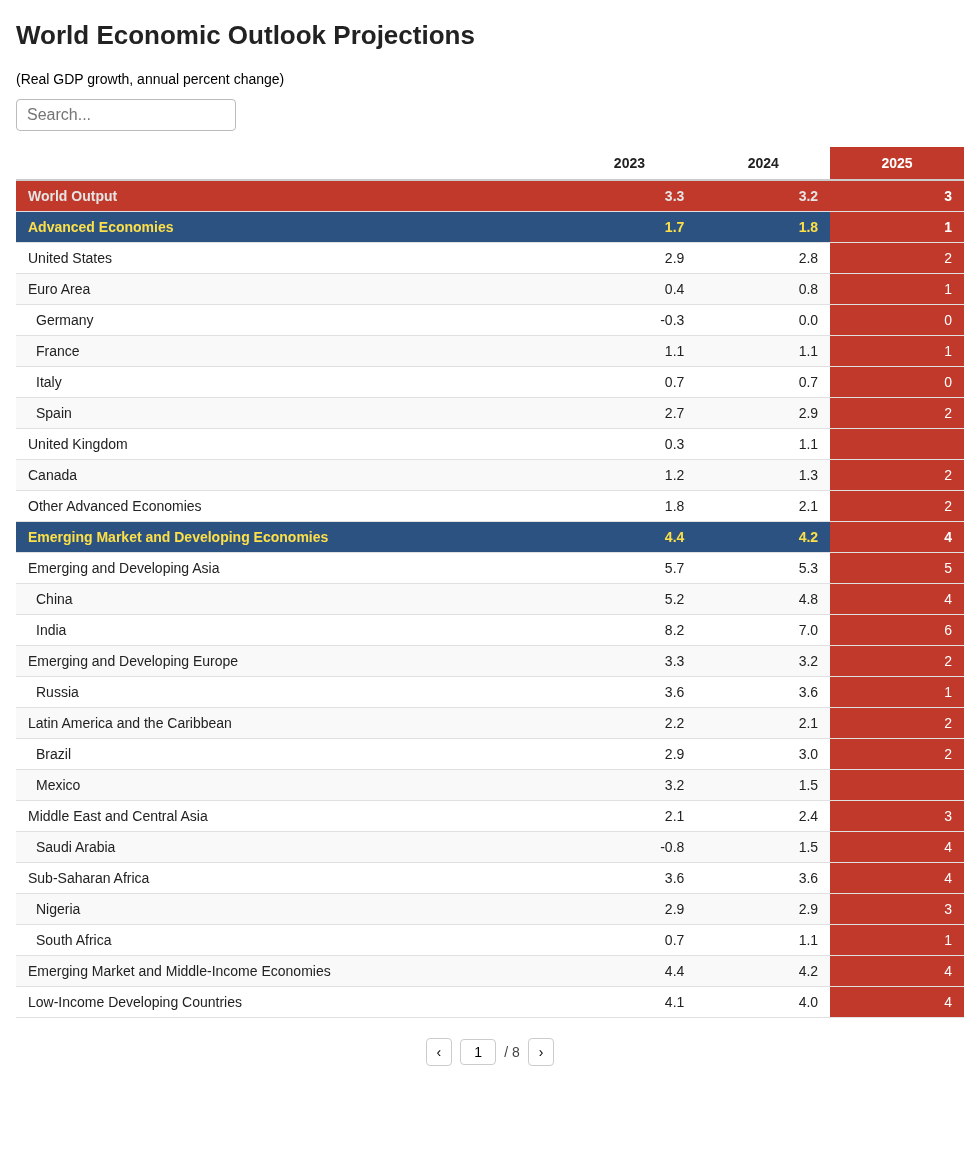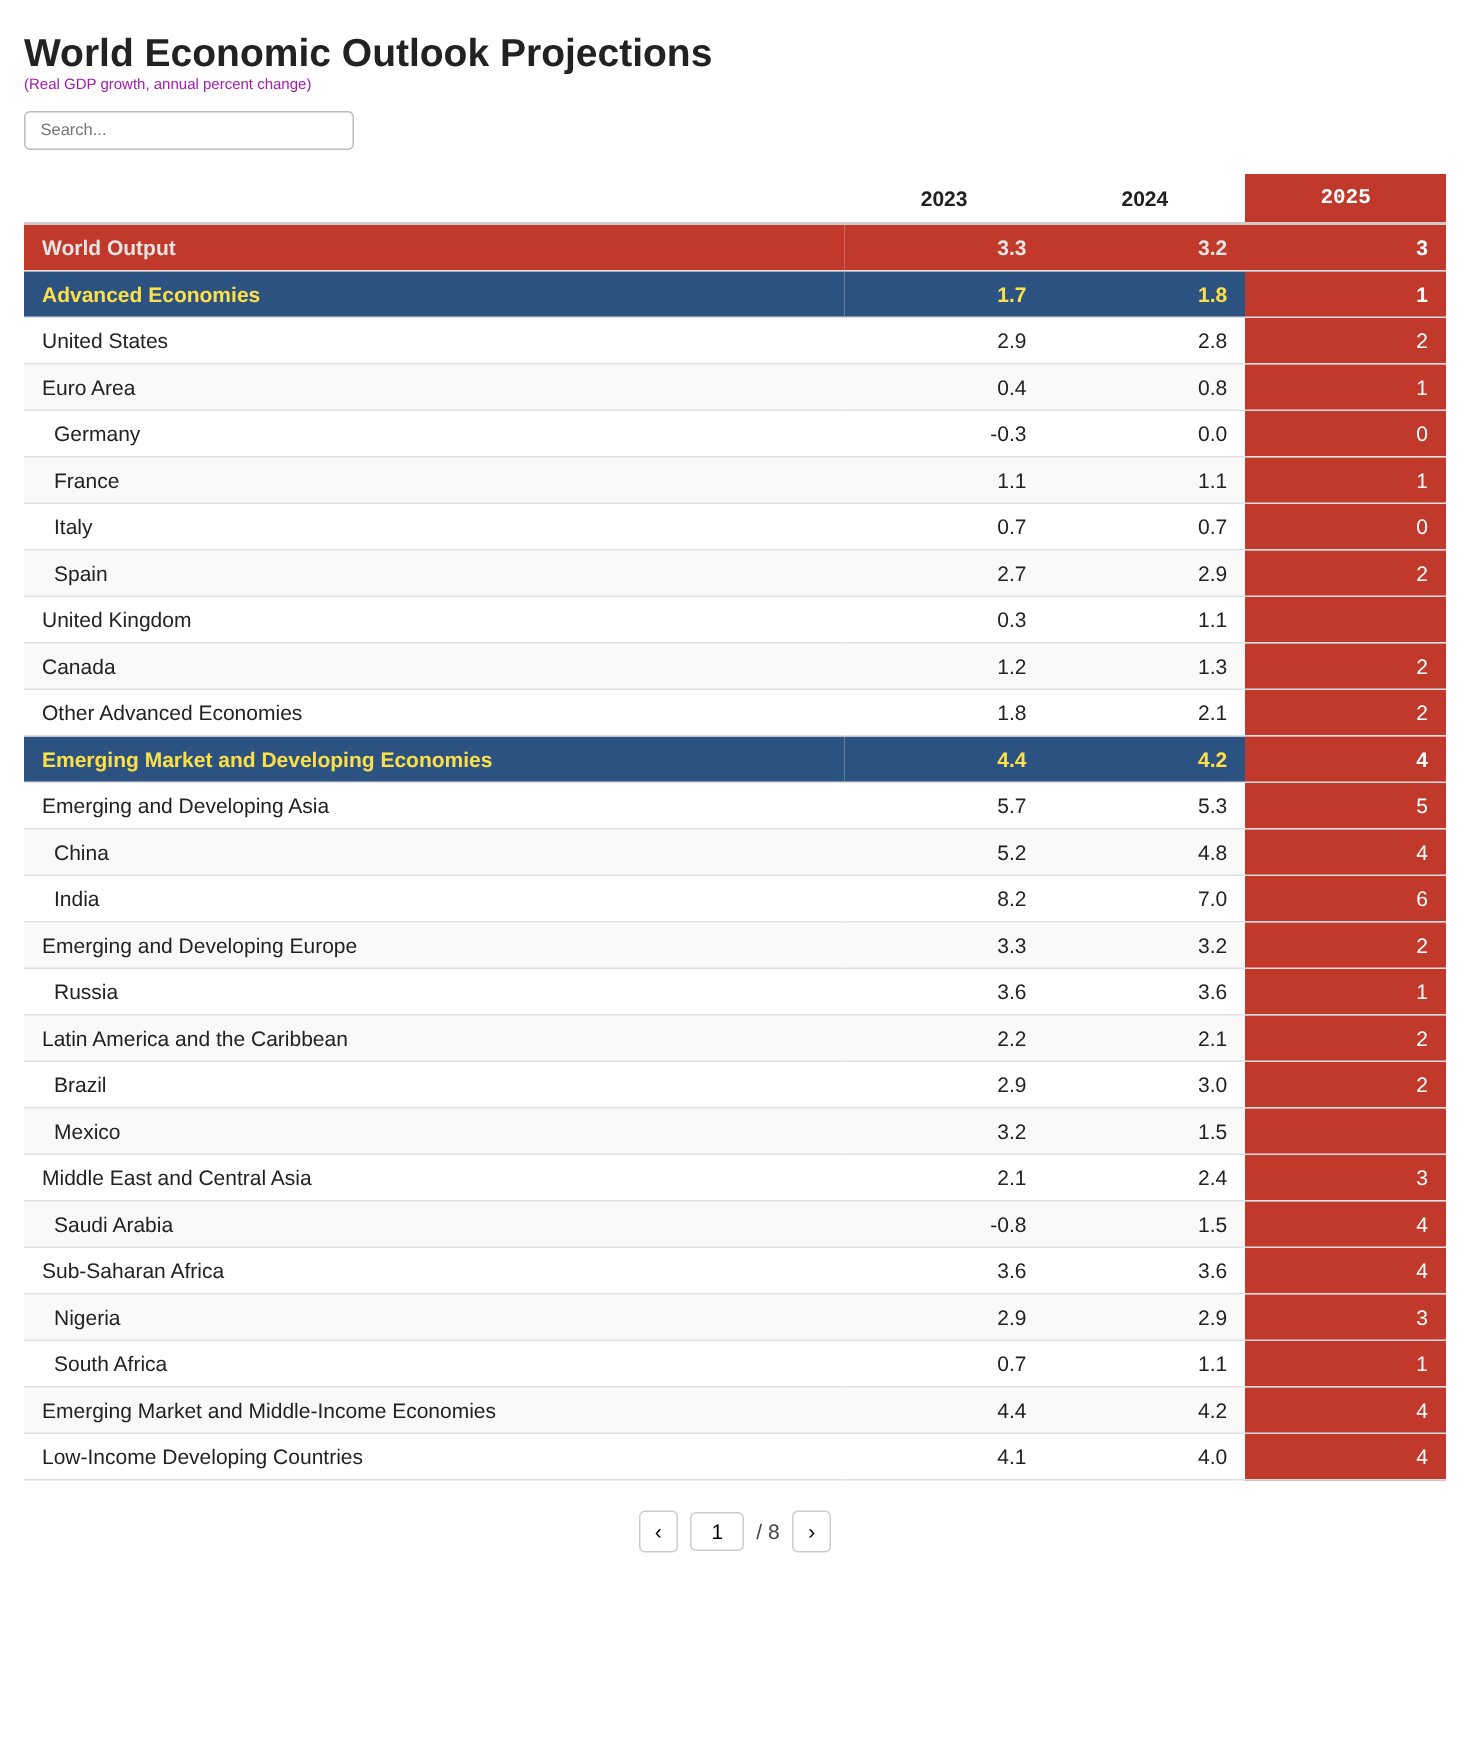--- a/index.html
+++ b/index.html
@@ -11,29 +11,30 @@
       width: 980px;
       min-height: 1174px;
       padding: 20px 16px;
     }
     h1 {
       font-size: 26px;
       font-weight: bold;
       margin-bottom: 0;
     }
     .subtitle {
-      font-size: 10px;
-      color: #a21caf;
+      font-size: 14px;
+      color: #000000;
       margin-bottom: 12px;
+      margin-top: 20px;
     }
     .search-box {
       border: 1px solid #bbb;
       border-radius: 4px;
       padding: 6px 10px;
-      font-size: 11px;
+      font-size: 16px;
       width: 220px;
       margin-bottom: 16px;
       outline: none;
       color: #999;
     }
     table {
       width: 100%;
       border-collapse: collapse;
     }
     thead tr th {
@@ -105,21 +106,20 @@
     .pagination .total {
       font-size: 14px;
       color: #444;
     }
     .col-year {
       min-width: 80px;
     }
     th.col-2025-header {
       background: #c0392b;
       color: #fff;
-      font-family: Liberation Mono, monospace;
     }
   </style>
 </head>
 <body>
 
 
 
 <h1>World Economic Outlook Projections</h1>
 <p class="subtitle">(Real GDP growth, annual percent change)</p>
 

